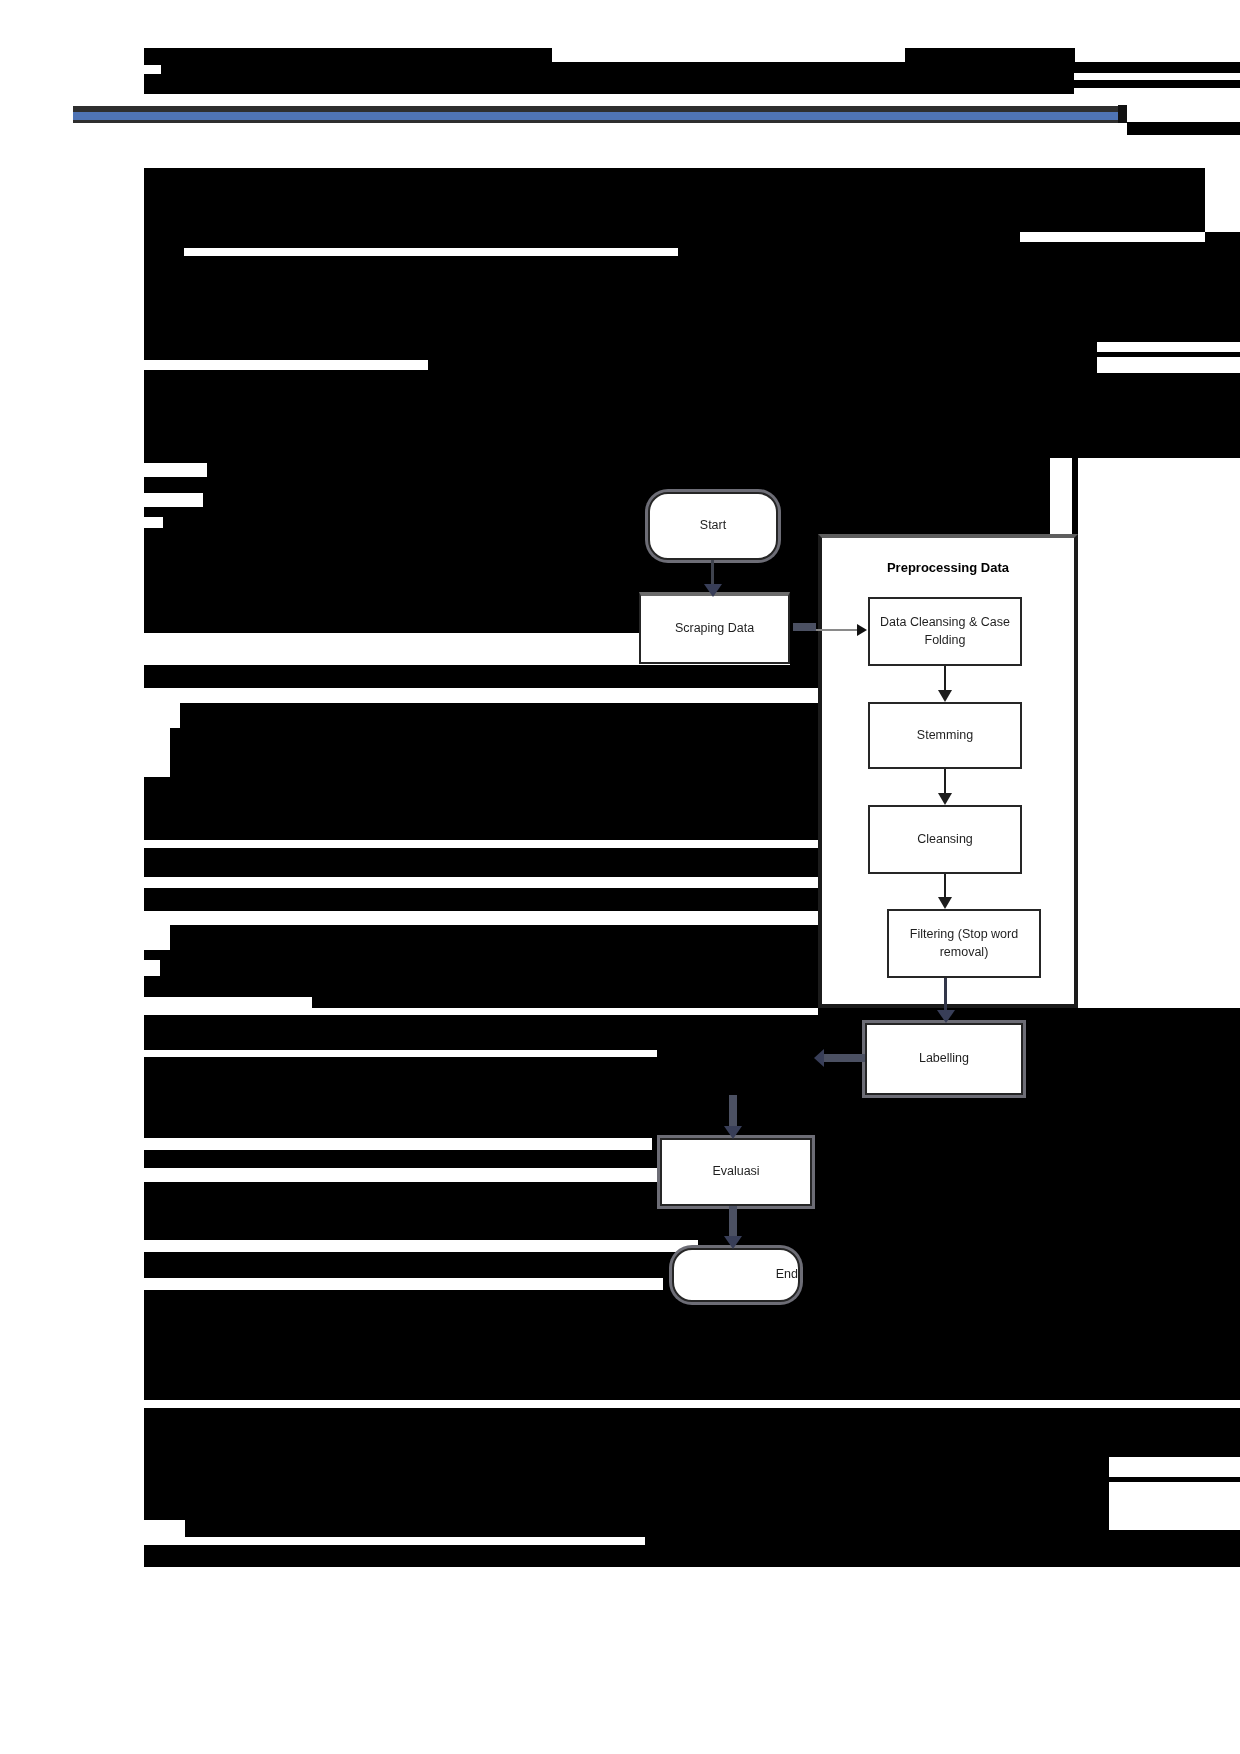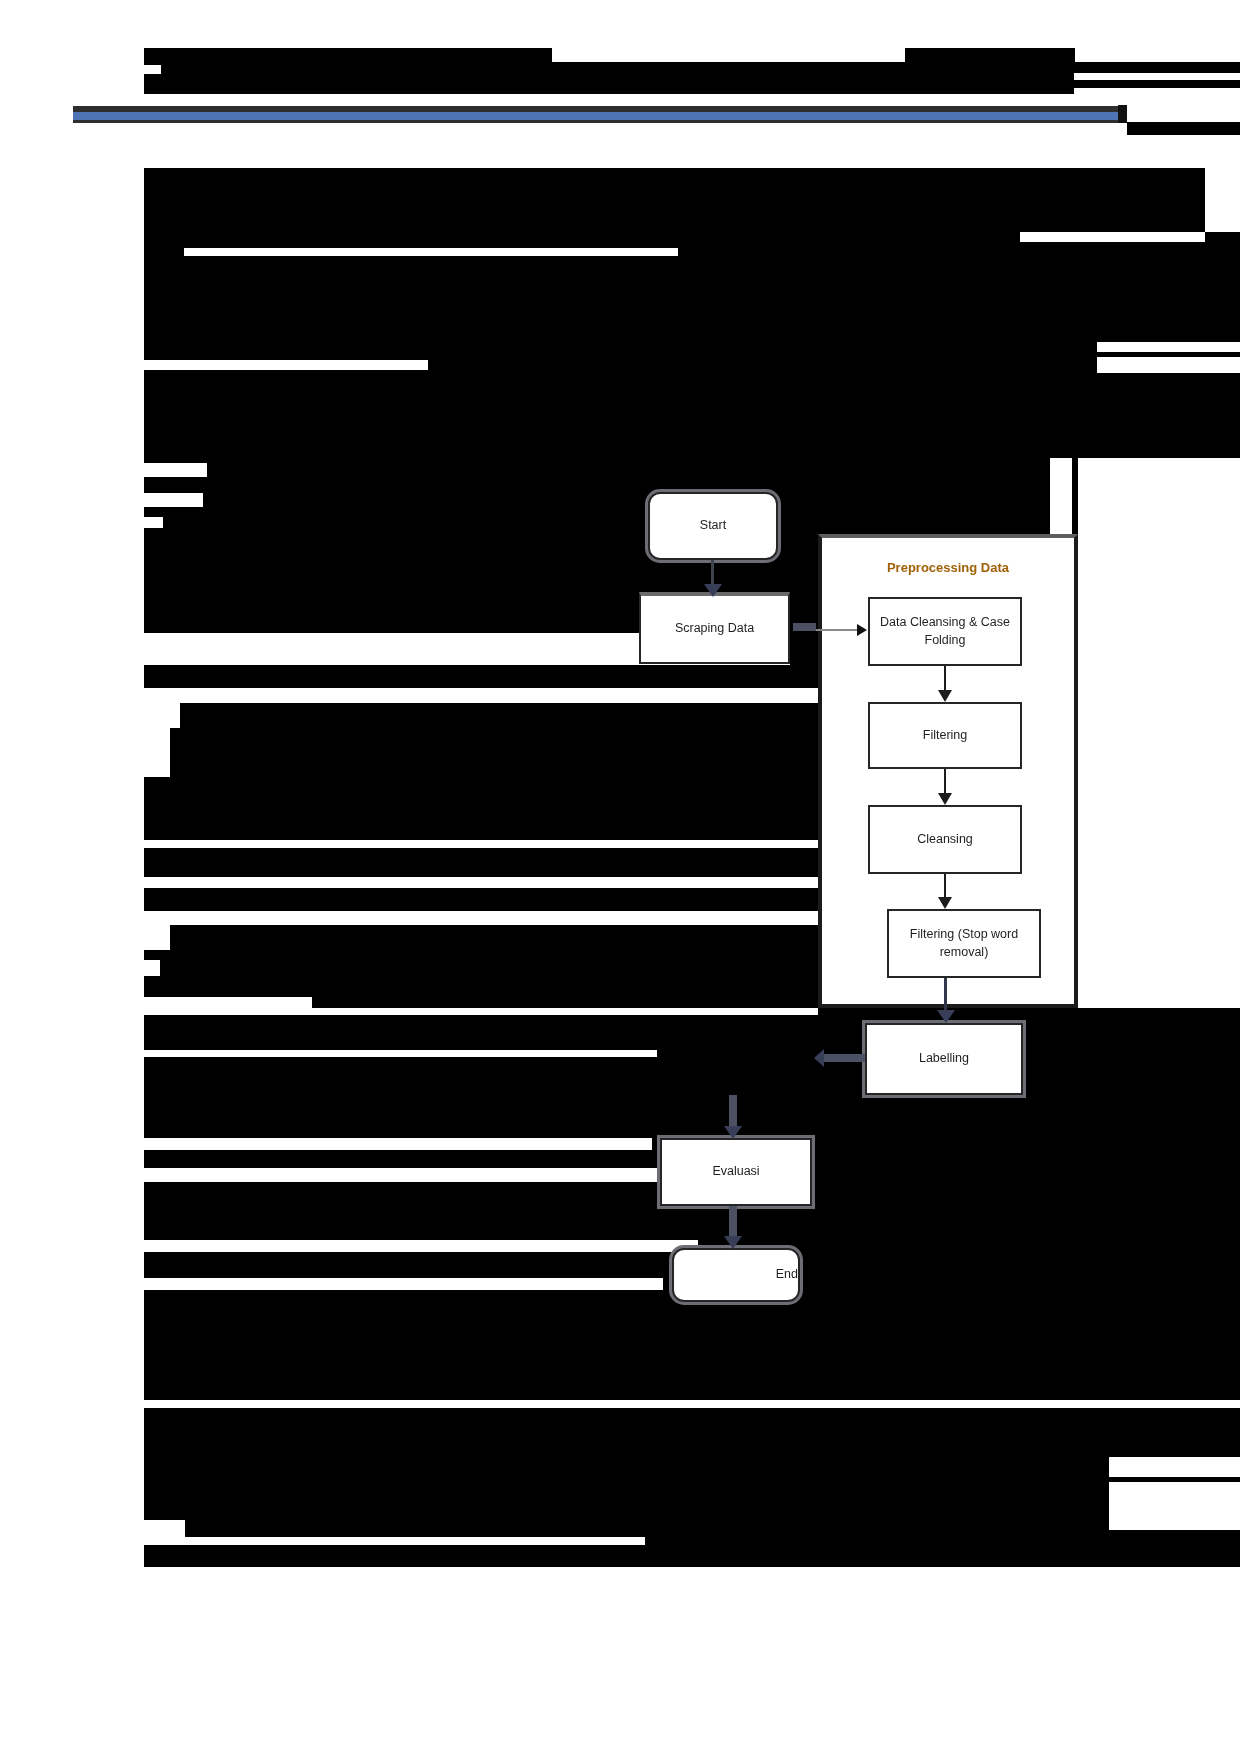--- a/index.html
+++ b/index.html
@@ -14,28 +14,28 @@
   .rule-dark{background:#2e2e2e;}
   .rule-blue{background:#4f74b5;}
   
   .fc-box{
     position:absolute;background:#fff;border:2px solid #262626;
     display:flex;align-items:center;justify-content:center;text-align:center;
     font-size:12.5px;color:#1f1f1f;line-height:1.4;box-sizing:border-box;
     z-index:30;
   }
   .fc-box.on-black{box-shadow:0 0 0 3px #6d6d76;}
-  .fc-terminator{border-radius:12px;}
+  .fc-terminator{border-radius:20px;}
   .fc-container{
     position:absolute;background:#fff;border:4px solid #1b1b1b;border-top-color:#5e5e5e;
     box-sizing:border-box;z-index:20;
   }
   .fc-container-label{
     position:absolute;left:0;right:0;top:24px;text-align:center;
-    font-size:13px;font-weight:bold;color:#a16207;z-index:21;
+    font-size:13px;font-weight:bold;color:#000000;z-index:21;
   }
   .arrow-line{position:absolute;z-index:40;}
   .thin{background:#1d1d1d;}
   .thick{background:#4b5062;}
   .gray-line{background:#8a8a8a;}
   .head{position:absolute;width:0;height:0;z-index:41;}
   .head-down-sm{border-left:7px solid transparent;border-right:7px solid transparent;border-top:12px solid #1d1d1d;}
   .head-down-bl{border-left:9px solid transparent;border-right:9px solid transparent;border-top:13px solid #383e58;}
   .head-right{border-top:6px solid transparent;border-bottom:6px solid transparent;border-left:10px solid #111;}
   .head-left{border-top:9px solid transparent;border-bottom:9px solid transparent;border-right:10px solid #383e58;}
@@ -128,21 +128,21 @@
   </div>
 
   <div class="fc-box" style="left:868px;top:597px;width:154px;height:69px;padding:0 4px;">
     <span>Data Cleansing &amp; Case Folding</span>
   </div>
 
   <div class="arrow-line thin" style="left:944px;top:666px;width:2px;height:26px;"></div>
   <div class="head head-down-sm" style="left:938px;top:690px;"></div>
 
   <div class="fc-box" style="left:868px;top:702px;width:154px;height:67px;">
-    <span>Filtering</span>
+    <span>Stemming</span>
   </div>
 
   <div class="arrow-line thin" style="left:944px;top:769px;width:2px;height:25px;"></div>
   <div class="head head-down-sm" style="left:938px;top:793px;"></div>
 
   <div class="fc-box" style="left:868px;top:805px;width:154px;height:69px;">
     <span>Cleansing</span>
   </div>
 
   <div class="arrow-line thin" style="left:944px;top:874px;width:2px;height:24px;"></div>

